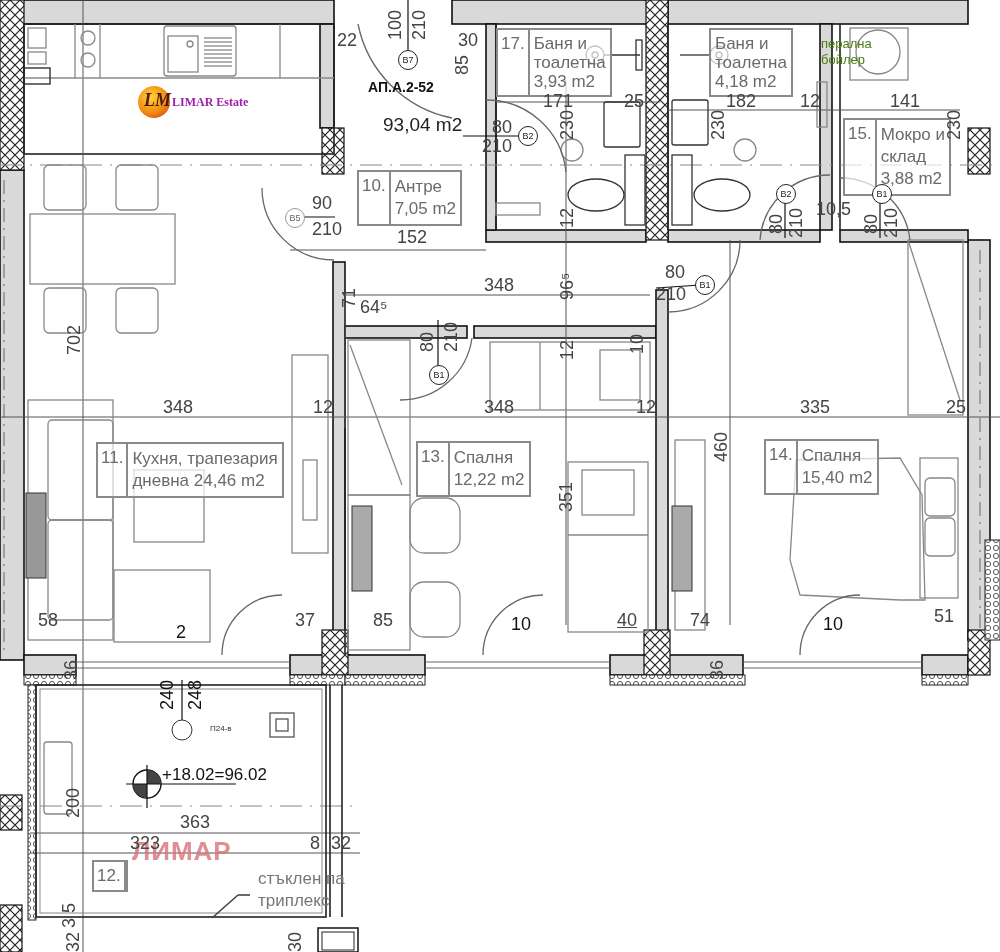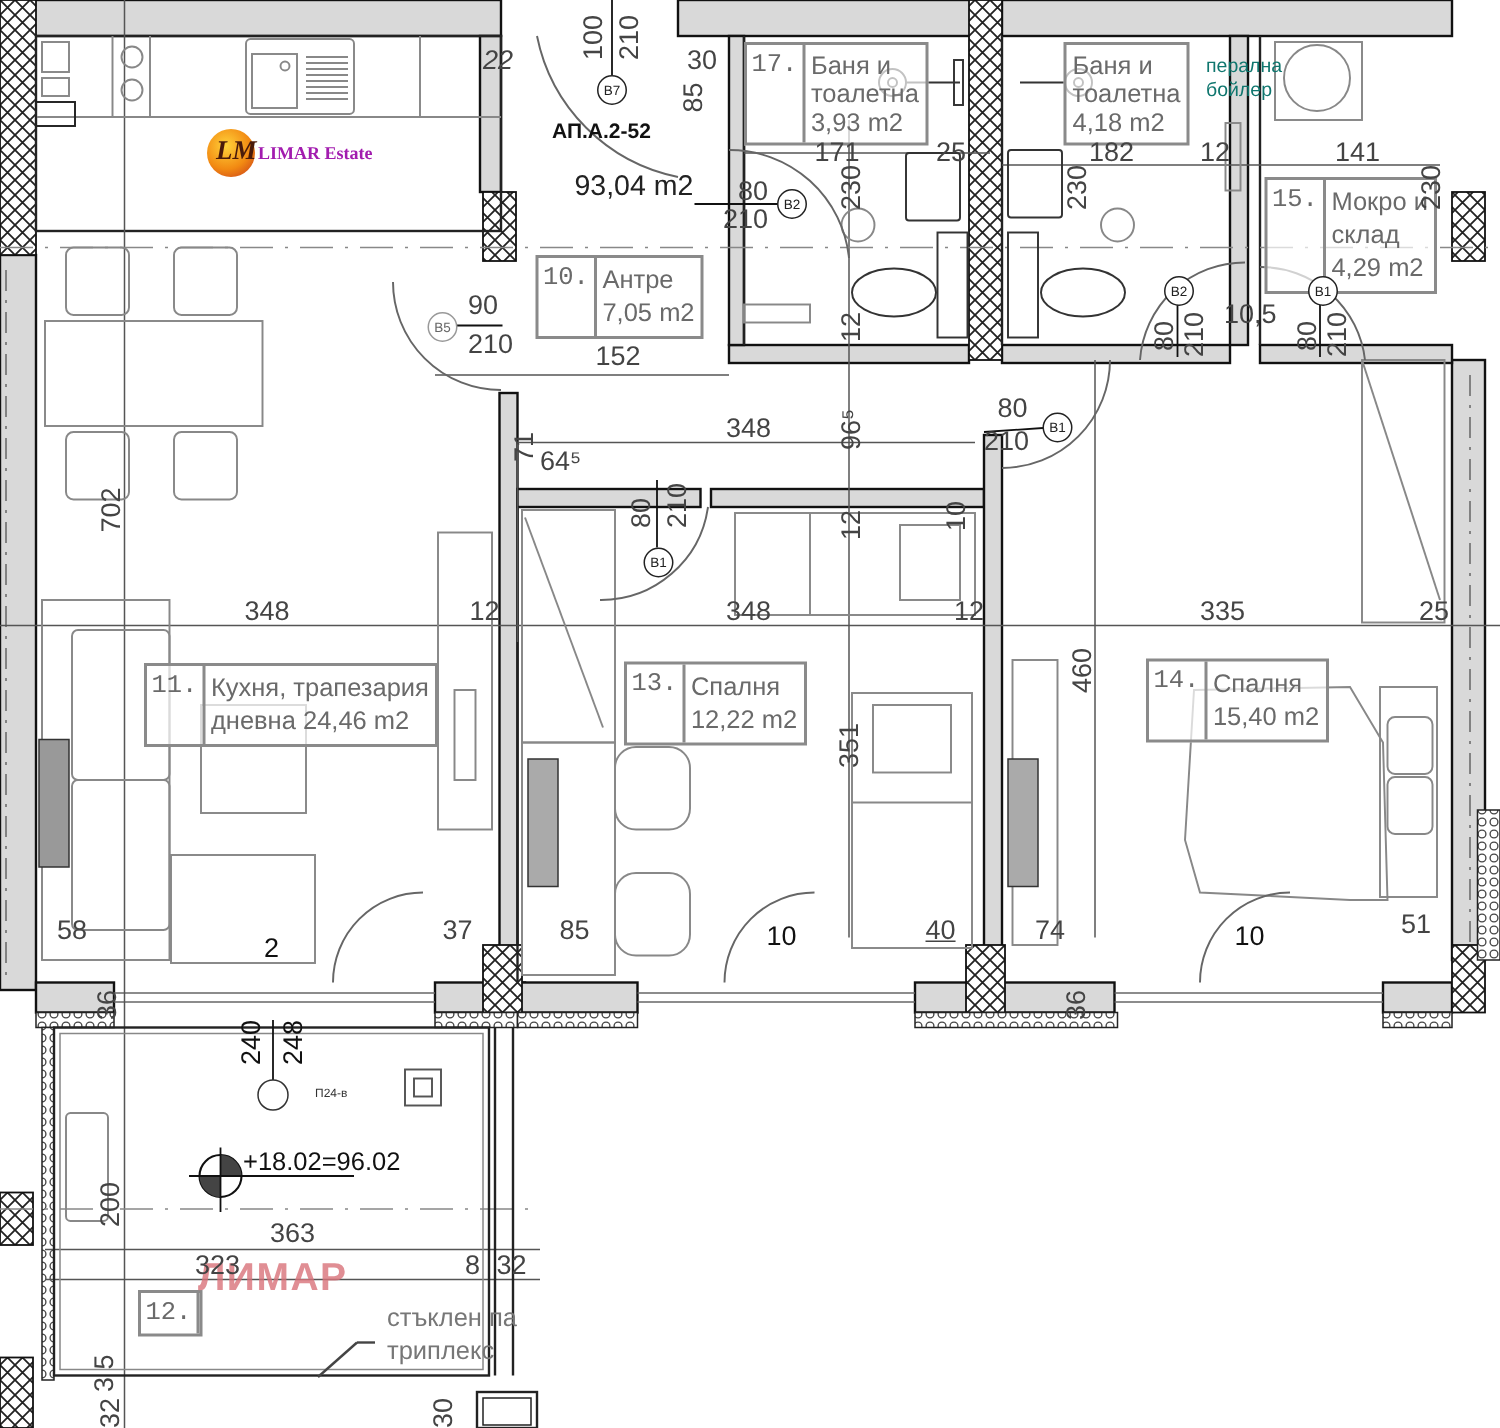--- a/index.html
+++ b/index.html
@@ -2,21 +2,21 @@
 <html><head>
 <meta charset="utf-8">
 <style>
   html,body{margin:0;padding:0;background:#fff;}
   body{width:1000px;height:952px;position:relative;overflow:hidden;font-family:"Liberation Sans",sans-serif;color:#333;}
   #plan{position:absolute;left:0;top:0;width:1000px;height:952px;}
   .lbl{position:absolute;white-space:nowrap;line-height:1;}
   .dim{font-size:18px;color:#444;}
   .dimv{font-size:18px;color:#444;transform:rotate(-90deg);transform-origin:left top;}
   .roombox{position:absolute;border:2px solid #8a8a8a;display:flex;background:rgba(255,255,255,0.7);}
-  .roombox .num{border-right:2px solid #8a8a8a;padding:4px 3px;font-size:17px;color:#6a6a6a;font-family:Liberation Mono, monospace;}
+  .roombox .num{border-right:2px solid #8a8a8a;padding:4px 3px;font-size:17px;color:#6a6a6a;}
   .roombox .txt{padding:4px 4px;font-size:17px;color:#6a6a6a;line-height:22px;}
   .apt-code{font-weight:bold;font-size:14px;color:#111;}
   .apt-area{font-size:19px;color:#222;}
   .tag{position:absolute;width:18px;height:18px;border:1.5px solid #222;border-radius:50%;font-size:9px;display:flex;align-items:center;justify-content:center;background:#fff;color:#222;}
   .logo{position:absolute;display:flex;align-items:center;gap:2px;}
   .logo-mark{width:32px;height:32px;border-radius:50%;background:radial-gradient(circle at 40% 35%,#ffd23a,#f28a12 55%,#c4331a);position:relative;}
   .logo-mark span{position:absolute;left:6px;top:4px;font-family:"Liberation Serif",serif;font-weight:bold;font-style:italic;font-size:18px;color:#4a1a0a;}
   .logo-text{font-family:"Liberation Serif",serif;font-weight:bold;font-size:12px;color:#a21caf;}
   .watermark{position:absolute;font-weight:bold;font-size:26px;color:#d9727a;opacity:0.8;letter-spacing:1px;}
   .level{font-size:17px;color:#111;}
@@ -298,33 +298,33 @@
   <span class="txt"><span>Спалня</span><br><span>12,22 m2</span></span>
 </div>
 
 <div class="roombox" style="left:764px;top:439px;">
   <span class="num">14.</span>
   <span class="txt"><span>Спалня</span><br><span>15,40 m2</span></span>
 </div>
 
 <div class="roombox" style="left:843px;top:118px;">
   <span class="num">15.</span>
-  <span class="txt"><span>Мокро и</span><br><span>склад</span><br><span>4,29 m2</span></span>
+  <span class="txt"><span>Мокро и</span><br><span>склад</span><br><span>3,88 m2</span></span>
 </div>
 
 <div class="roombox" style="left:496px;top:28px;">
   <span class="num">17.</span>
   <span class="txt" style="line-height:19px;"><span>Баня и</span><br><span>тоалетна</span><br><span>3,93 m2</span></span>
 </div>
 
 <div class="roombox" style="left:709px;top:28px;">
   <span class="txt" style="line-height:19px;"><span>Баня и</span><br><span>тоалетна</span><br><span>4,18 m2</span></span>
 </div>
 
-<div class="lbl" style="left:804px;top:37px;font-size:13px;color:#0f766e;">
+<div class="lbl" style="left:821px;top:37px;font-size:13px;color:#4d7c0f;">
   <span>перална</span><br><span style="line-height:20px;">бойлер</span>
 </div>
 <div class="lbl" style="left:258px;top:868px;font-size:17px;color:#777;line-height:22px;">
   <span>стъклен па</span><br><span>триплекс</span>
 </div>
 
 <div class="watermark" style="left:132px;top:836px;">ЛИМАР</div>
 
 <div class="lbl level" style="left:162px;top:766px;">+18.02=96.02</div>
 
@@ -332,21 +332,21 @@
 <div class="tag" style="left:285px;top:208px;border-color:#999;color:#666;">B5</div>
 <div class="tag" style="left:518px;top:126px;">B2</div>
 <div class="tag" style="left:776px;top:184px;">B2</div>
 <div class="tag" style="left:695px;top:275px;">B1</div>
 <div class="tag" style="left:872px;top:184px;">B1</div>
 <div class="tag" style="left:429px;top:365px;">B1</div>
 <div class="lbl" style="left:170px;top:725px;font-size:8px;color:#333;margin-left:40px;">П24-в</div>
 
 <div class="lbl dimv" style="left:386px;top:40px;">100</div>
 <div class="lbl dimv" style="left:410px;top:40px;">210</div>
-<div class="lbl dim" style="left:322px;top:31px;font-style:italic;">22</div>
+<div class="lbl dim" style="left:337px;top:31px;">22</div>
 <div class="lbl dim" style="left:458px;top:31px;">30</div>
 <div class="lbl dimv" style="left:453px;top:75px;">85</div>
 <div class="lbl dim" style="left:492px;top:118px;">80</div>
 <div class="lbl dim" style="left:482px;top:137px;">210</div>
 <div class="lbl dim" style="left:543px;top:92px;">171</div>
 <div class="lbl dim" style="left:624px;top:92px;">25</div>
 <div class="lbl dimv" style="left:558px;top:140px;">230</div>
 <div class="lbl dim" style="left:726px;top:92px;text-align:center;">182</div>
 <div class="lbl dim" style="left:800px;top:92px;">12</div>
 <div class="lbl dimv" style="left:709px;top:140px;">230</div>

